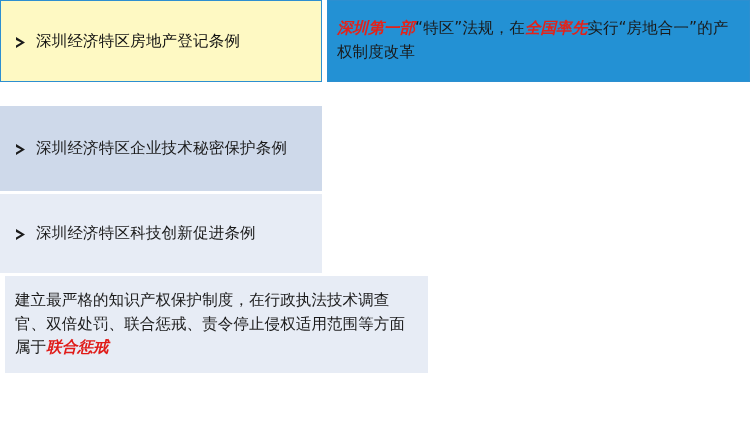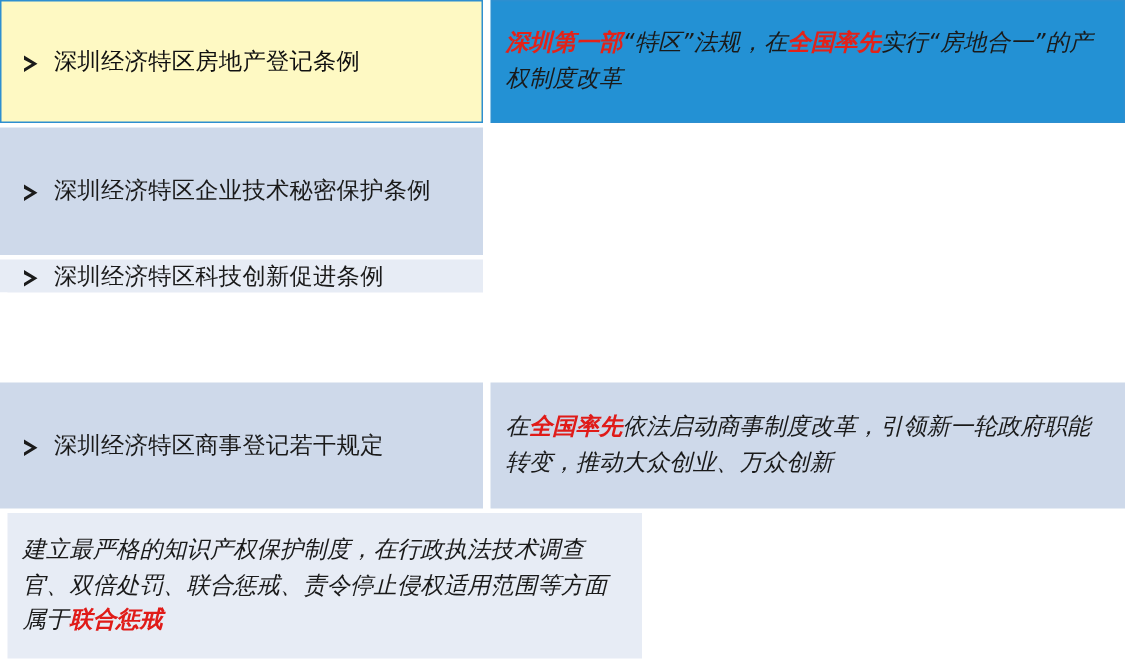--- a/index.html
+++ b/index.html
@@ -97,30 +97,30 @@
     color: #1a1a1a;
     line-height: 1.52;
     letter-spacing: 0.1px;
   }
 
   .hl {
     color: #e01b18;
     font-weight: bold;
     font-style: italic;
   }
-  .nm { color: #1a1a1a; font-style: italic; }
+  .nm { color: #1a1a1a; }
 
   .theme-blue .left-text { color: #111111; }
   .theme-blue .right-text { color: #10161c; }
   .theme-blue .hl { color: #e32219; }
 
   
   #row-0 { height: 85px; }
-  #row-1 { height: 88px; }
-  #row-2 { height: 82px; flex-direction: column; }
+  #row-1 { height: 88px; margin-top: 21px; }
+  #row-2 { height: 82px; }
   #row-3 { height: 87px; }
   #row-4 { height: 97px; }
 </style>
 </head>
 <body>
 
 <div id="table-wrap">
   <div id="rows-container">
       <div class="row theme-blue" id="row-0">
         <div class="cell-left">
@@ -157,36 +157,20 @@
             <span class="arrow-icon">
               <svg viewBox="0 0 13 13" width="13" height="13" aria-hidden="true">
                 <path d="M2 1 L11 6.5 L2 12 L2 9.6 L7.2 6.5 L2 3.9 Z" fill="#1b1b1b"></path>
               </svg>
             </span>
             <span class="left-text">深圳经济特区科技创新促进条例</span>
           </div>
         </div>
         <div class="cell-gap"></div>
       </div>
-      <div class="row theme-dark" id="row-3">
-        <div class="cell-left">
-          <div class="bullet-line">
-            <span class="arrow-icon">
-              <svg viewBox="0 0 13 13" width="13" height="13" aria-hidden="true">
-                <path d="M2 1 L11 6.5 L2 12 L2 9.6 L7.2 6.5 L2 3.9 Z" fill="#1b1b1b"></path>
-              </svg>
-            </span>
-            <span class="left-text">深圳经济特区商事登记若干规定</span>
-          </div>
-        </div>
-        <div class="cell-gap"></div>
-        <div class="cell-right">
-          <div class="right-text"><span class="nm">在</span><span class="hl">全国率先</span><span class="nm">依法启动商事制度改革，引领新一轮政府职能转变，推动大众创业、万众创新</span></div>
-        </div>
-      </div>
       <div class="row theme-light" id="row-4">
         <div class="cell-gap"></div>
         <div class="cell-right">
           <div class="right-text"><span class="nm">建立最严格的知识产权保护制度，在行政执法技术调查官、双倍处罚、联合惩戒、责令停止侵权适用范围等方面属于</span><span class="hl">联合惩戒</span></div>
         </div>
       </div>
     </div>
 </div>
 
 </body></html>

